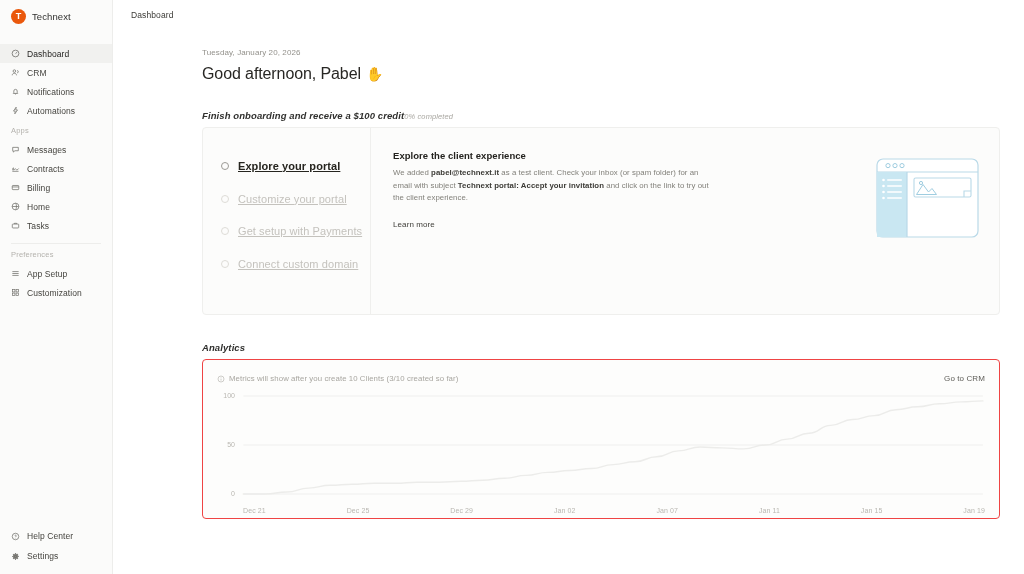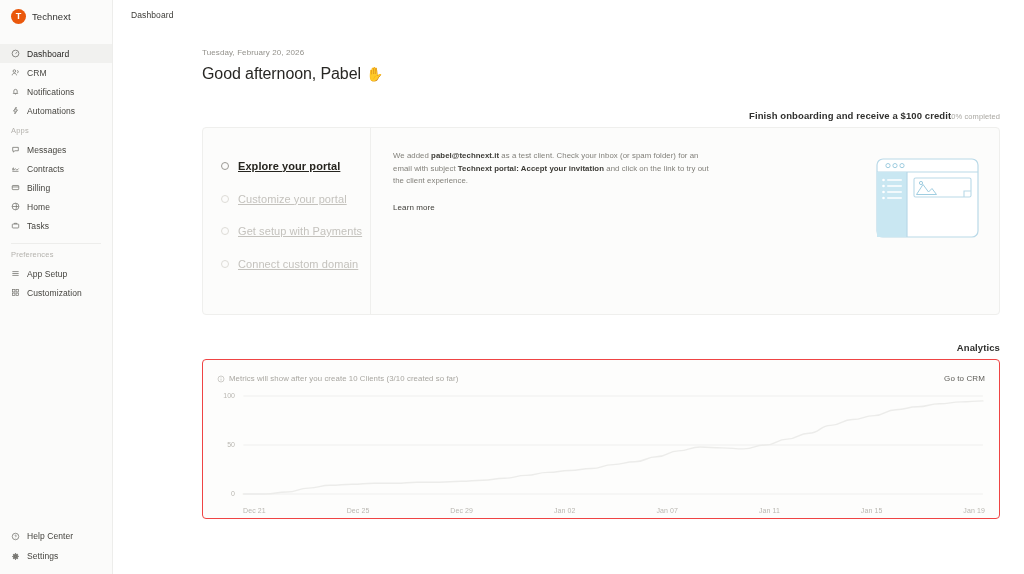--- a/index.html
+++ b/index.html
@@ -141,22 +141,23 @@
     display: flex;
     align-items: center;
     gap: 5px;
     margin-bottom: 27px;
   }
   .greeting .wave { font-size: 14px; }
 
   .section-head {
     display: flex;
     align-items: flex-end;
-    justify-content: flex-end;
+    justify-content: flex-start;
     padding-bottom: 6px;
+    font-style: italic;
   }
   .section-title {
     font-size: 9.5px;
     color: #30302e;
     font-weight: 600;
     letter-spacing: 0.1px;
   }
   .section-meta {
     font-size: 7.5px;
     color: #a9a7a1;
@@ -453,21 +454,21 @@
   </aside>
 
   <section class="main">
     <div class="topbar">
       <span class="breadcrumb">Dashboard</span>
     </div>
 
     <div class="content">
       <div class="inner">
 
-        <div class="date-line">Tuesday, February 20, 2026</div>
+        <div class="date-line">Tuesday, January 20, 2026</div>
         <div class="greeting">
           <span>Good afternoon, Pabel</span>
           <span class="wave">✋</span>
         </div>
 
         <div class="section-head">
           <span class="section-title">Finish onboarding and receive a $100 credit</span>
           <span class="section-meta">0% completed</span>
         </div>
 
@@ -486,20 +487,21 @@
               <span class="check-label">Get setup with Payments</span>
             </div>
             <div class="check-item dim">
               <span class="radio"></span>
               <span class="check-label">Connect custom domain</span>
             </div>
           </div>
 
           <div class="detail">
             <div class="detail-text">
+              <div class="detail-title">Explore the client experience</div>
               <div class="detail-body"><span>We added </span><b>pabel@technext.it</b><span> as a test client. Check your inbox (or spam folder) for an email with subject </span><b>Technext portal: Accept your invitation</b><span> and click on the link to try out the client experience.</span></div>
               <span class="learn-more">Learn more</span>
             </div>
 
             <div class="illus">
               <svg width="103" height="80" viewBox="0 0 103 80" fill="none">
                 <rect x="1" y="1" width="101" height="78" rx="6" fill="#ffffff" stroke="#b9d9e8" stroke-width="1.2"></rect>
                 <path d="M1 14 H102" stroke="#b9d9e8" stroke-width="1.2"></path>
                 <circle cx="12" cy="7.6" r="2.1" fill="none" stroke="#9fcde0" stroke-width="1"></circle>
                 <circle cx="19" cy="7.6" r="2.1" fill="none" stroke="#9fcde0" stroke-width="1"></circle>

